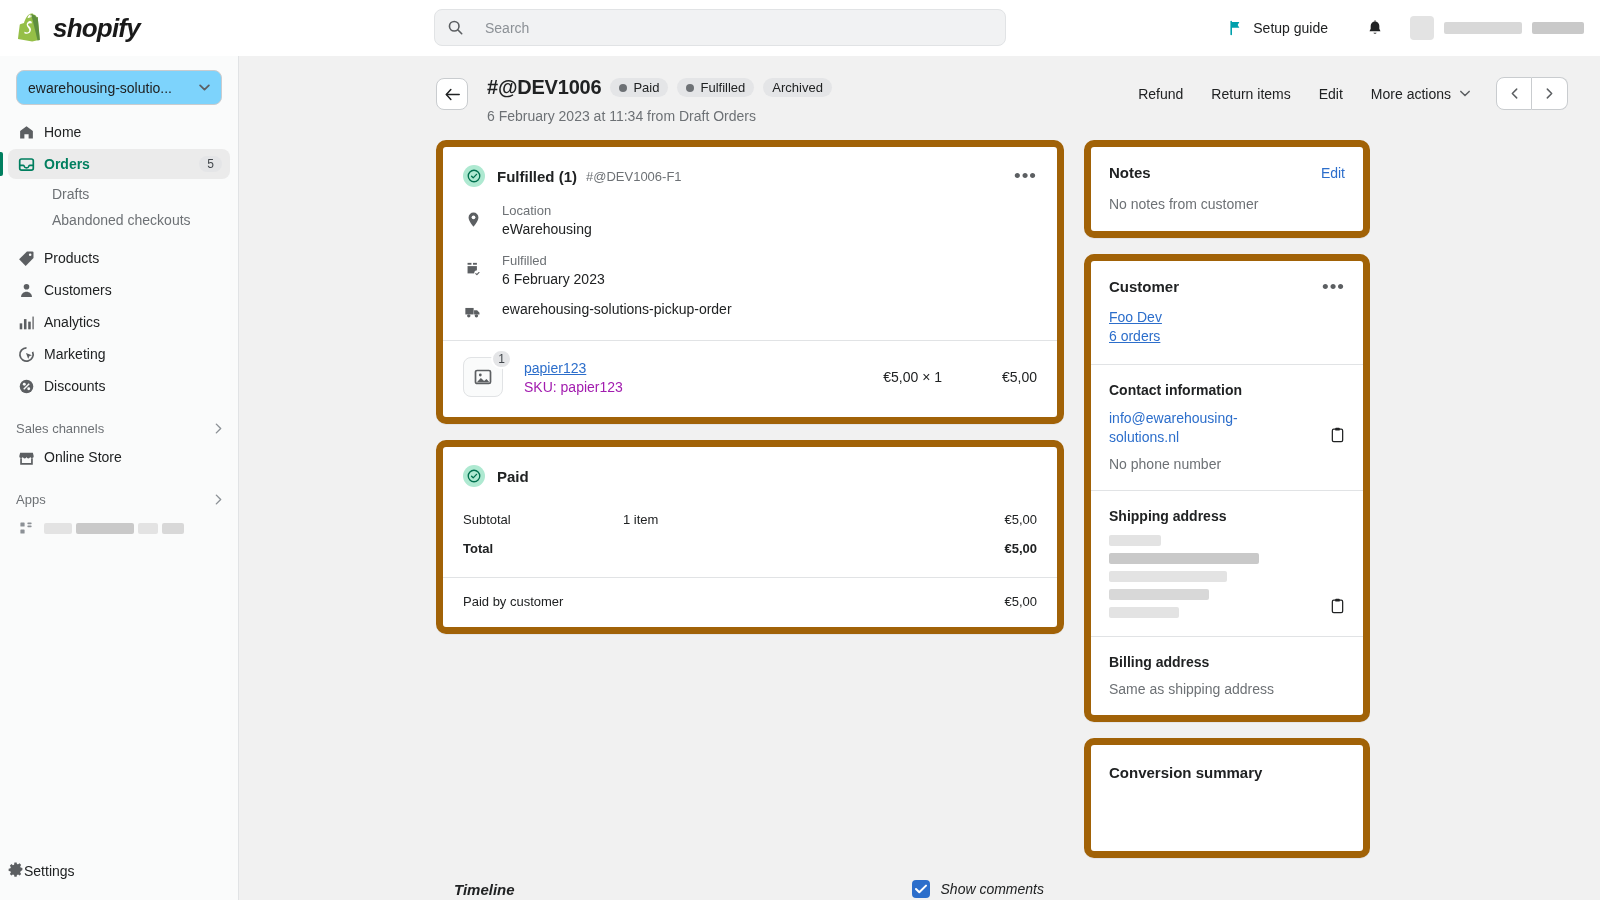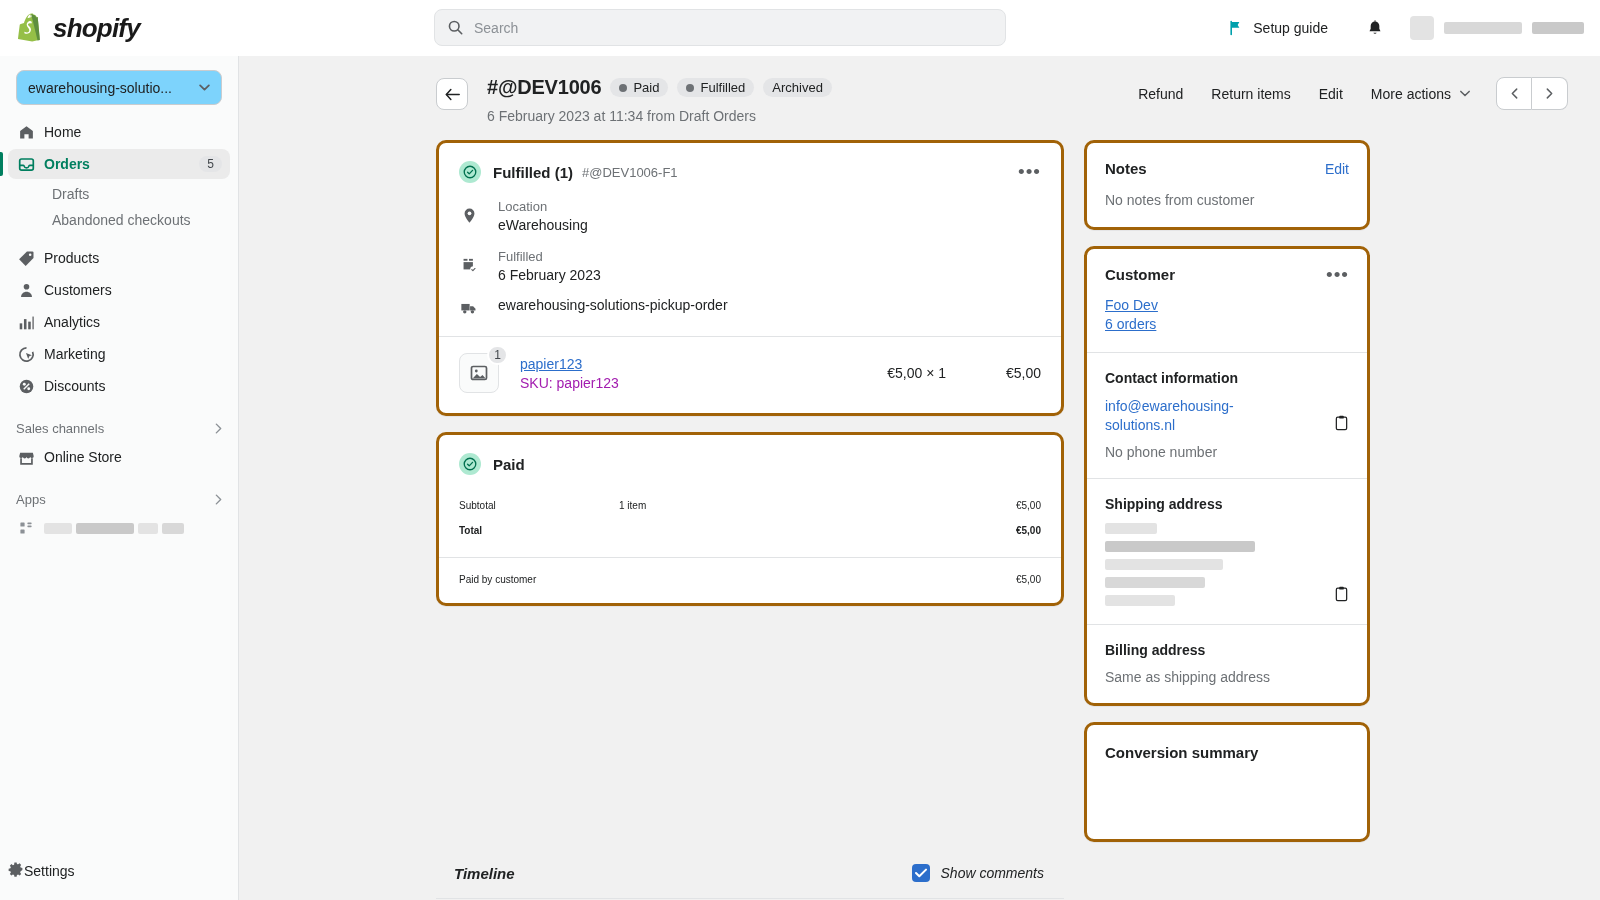--- a/index.html
+++ b/index.html
@@ -20,21 +20,21 @@
     z-index: 20;
   }
   .logo-area { width: 239px; height: 56px; display: flex; align-items: center; padding-left: 18px; }
   .logo-bag { width: 28px; height: 31px; margin-right: 7px; flex: none; }
   .logo-word { font-size: 26px; font-weight: bold; font-style: italic; letter-spacing: -0.8px; color: #1a1a1a; }
 
   .search-wrap { position: absolute; left: 434px; top: 9px; width: 572px; height: 37px; }
   .search-box {
     width: 100%; height: 100%; background: #f1f2f3;
     border: 1px solid #e1e3e5; border-radius: 8px;
-    display: flex; align-items: center; padding: 0 12px;
+    display: flex; align-items: center; padding: 0 12px; gap: 11px;
   }
   .search-box svg { flex: none; }
   .search-input {
     border: none; outline: none; background: transparent;
     font-family: inherit; font-size: 14px; color: #6d7175;
     margin-left: 10px; width: 480px;
   }
   .search-input::placeholder { color: #8c9196; }
 
   .topbar-right { position: absolute; right: 0; top: 0; height: 56px; display: flex; align-items: center; gap: 0; }
@@ -119,21 +119,21 @@
     display: flex; align-items: center; justify-content: center; cursor: pointer;
   }
   .pager-btn.left { border-radius: 8px 0 0 8px; }
   .pager-btn.right { border-radius: 0 8px 8px 0; border-left: none; }
 
   .columns { display: flex; gap: 20px; padding: 16px 32px 0 197px; }
   .col-left { width: 628px; flex: none; }
   .col-right { width: 286px; flex: none; }
 
   .card {
-    background: #ffffff; border: 3px solid #a16207; border-radius: 10px;
+    background: #ffffff; border: 7px solid #a16207; border-radius: 10px;
     box-shadow: 0 1px 0 rgba(22,29,37,0.05);
     margin-bottom: 16px;
   }
 
   .card-head { display: flex; align-items: center; padding: 18px 20px 0 20px; }
   .status-circle {
     width: 22px; height: 22px; border-radius: 50%; background: #aee9d1;
     display: flex; align-items: center; justify-content: center; flex: none; margin-right: 12px;
   }
   .card-title { font-size: 15px; font-weight: bold; color: #202223; }
@@ -158,21 +158,21 @@
     position: absolute; top: -8px; right: -9px; min-width: 20px; height: 20px;
     background: #e4e5e7; border: 2px solid #fff; border-radius: 10px;
     font-size: 12px; color: #42474c; display: flex; align-items: center; justify-content: center;
     padding: 0 5px;
   }
   .li-name { font-size: 14px; color: #2c6ecb; text-decoration: underline; cursor: pointer; }
   .li-sku { font-size: 14px; color: #a21caf; margin-top: 2px; }
   .li-price { margin-left: auto; font-size: 14px; color: #202223; width: 120px; text-align: right; }
   .li-total { font-size: 14px; color: #202223; width: 95px; text-align: right; }
 
-  .totals-row { display: flex; padding: 5px 20px; font-size: 10px; }
+  .totals-row { display: flex; padding: 5px 20px; font-size: 13px; }
   .totals-row .t-label { width: 160px; color: #202223; }
   .totals-row .t-mid { flex: 1; color: #202223; }
   .totals-row .t-val { color: #202223; }
   .totals-row.bold .t-label, .totals-row.bold .t-val { font-weight: bold; }
 
   
   .timeline-wrap { padding: 0 32px 0 197px; }
   .timeline-head { display: flex; align-items: center; padding: 14px 20px 16px 18px; }
   .timeline-title { font-size: 15px; font-weight: bold; }
   .show-comments { margin-left: auto; display: flex; align-items: center; gap: 11px; cursor: pointer; }

